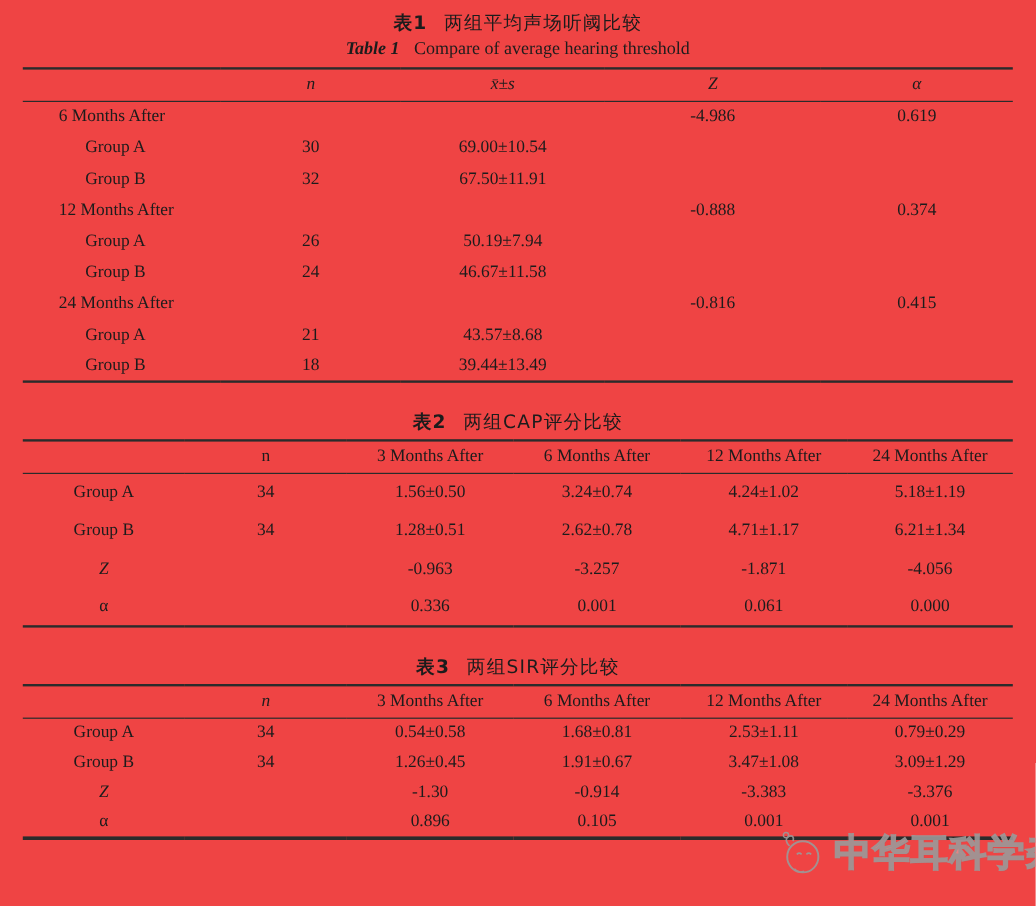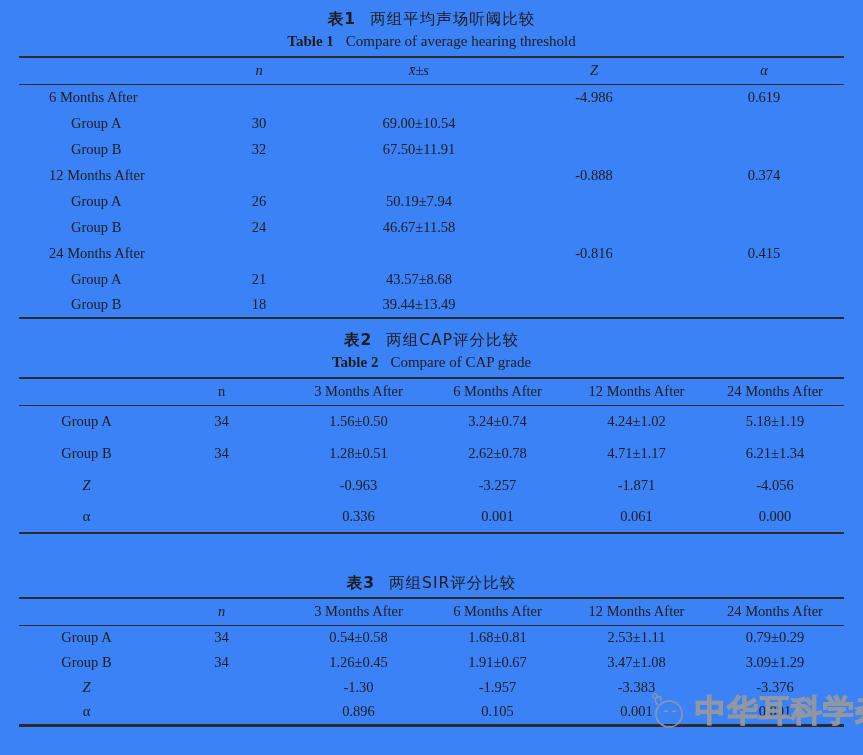--- a/index.html
+++ b/index.html
@@ -9,42 +9,42 @@
   }
   *{margin:0;padding:0;box-sizing:border-box;}
   body{
     font-family:"Liberation Serif","DejaVu Serif",serif;
     background:#fff;
   }
   .page{
     position:relative;
     width:863px;
     height:755px;
-    background:#3b82f6;
+    background:#ef4444;
     overflow:hidden;
     color:var(--text-color);
   }
   .table-block{padding-top:8px;}
-  .table-block.second{padding-top:10px;}
-  .table-block.third{padding-top:38px;}
+  .table-block.second{padding-top:22px;}
+  .table-block.third{padding-top:22px;}
 
   .title-zh{
     text-align:center;
     font-family:"DejaVu Sans","Liberation Sans",sans-serif;
     font-size:15.5px;
     line-height:22px;
     letter-spacing:1px;
   }
   .title-zh .zh-label{font-weight:bold;margin-right:14px;}
   .title-en{
     text-align:center;
     font-size:15px;
     line-height:23px;
   }
-  .title-en .en-label{font-weight:bold;margin-right:12px;}
+  .title-en .en-label{font-weight:bold;margin-right:12px;font-style:italic;}
 
   table.data-table{
     border-collapse:collapse;
     table-layout:fixed;
     width:825px;
     margin:3px 0 0 19px;
     border-top:2px solid var(--rule-color);
     border-bottom:2.5px solid var(--rule-color);
     font-size:14.5px;
   }
@@ -197,23 +197,20 @@
             <td></td>
           </tr>
         </tbody>
     </table>
   </div>
 
   <div class="table-block second">
     <div class="title-zh">
       <span class="zh-label">表2</span><span class="zh-text">两组CAP评分比较</span>
     </div>
-    <div class="title-en">
-      <span class="en-label">Table 2</span><span class="en-text">Compare of CAP grade</span>
-    </div>
     <table class="data-table t2">
       <colgroup>
           <col>
           <col>
           <col>
           <col>
           <col>
           <col>
         </colgroup>
       <thead>
@@ -300,21 +297,21 @@
             <td>34</td>
             <td>1.26±0.45</td>
             <td>1.91±0.67</td>
             <td>3.47±1.08</td>
             <td>3.09±1.29</td>
           </tr>
           <tr>
             <td class="row-label italic">Z</td>
             <td></td>
             <td>-1.30</td>
-            <td>-1.957</td>
+            <td>-0.914</td>
             <td>-3.383</td>
             <td>-3.376</td>
           </tr>
           <tr>
             <td class="row-label">α</td>
             <td></td>
             <td>0.896</td>
             <td>0.105</td>
             <td>0.001</td>
             <td>0.001</td>

